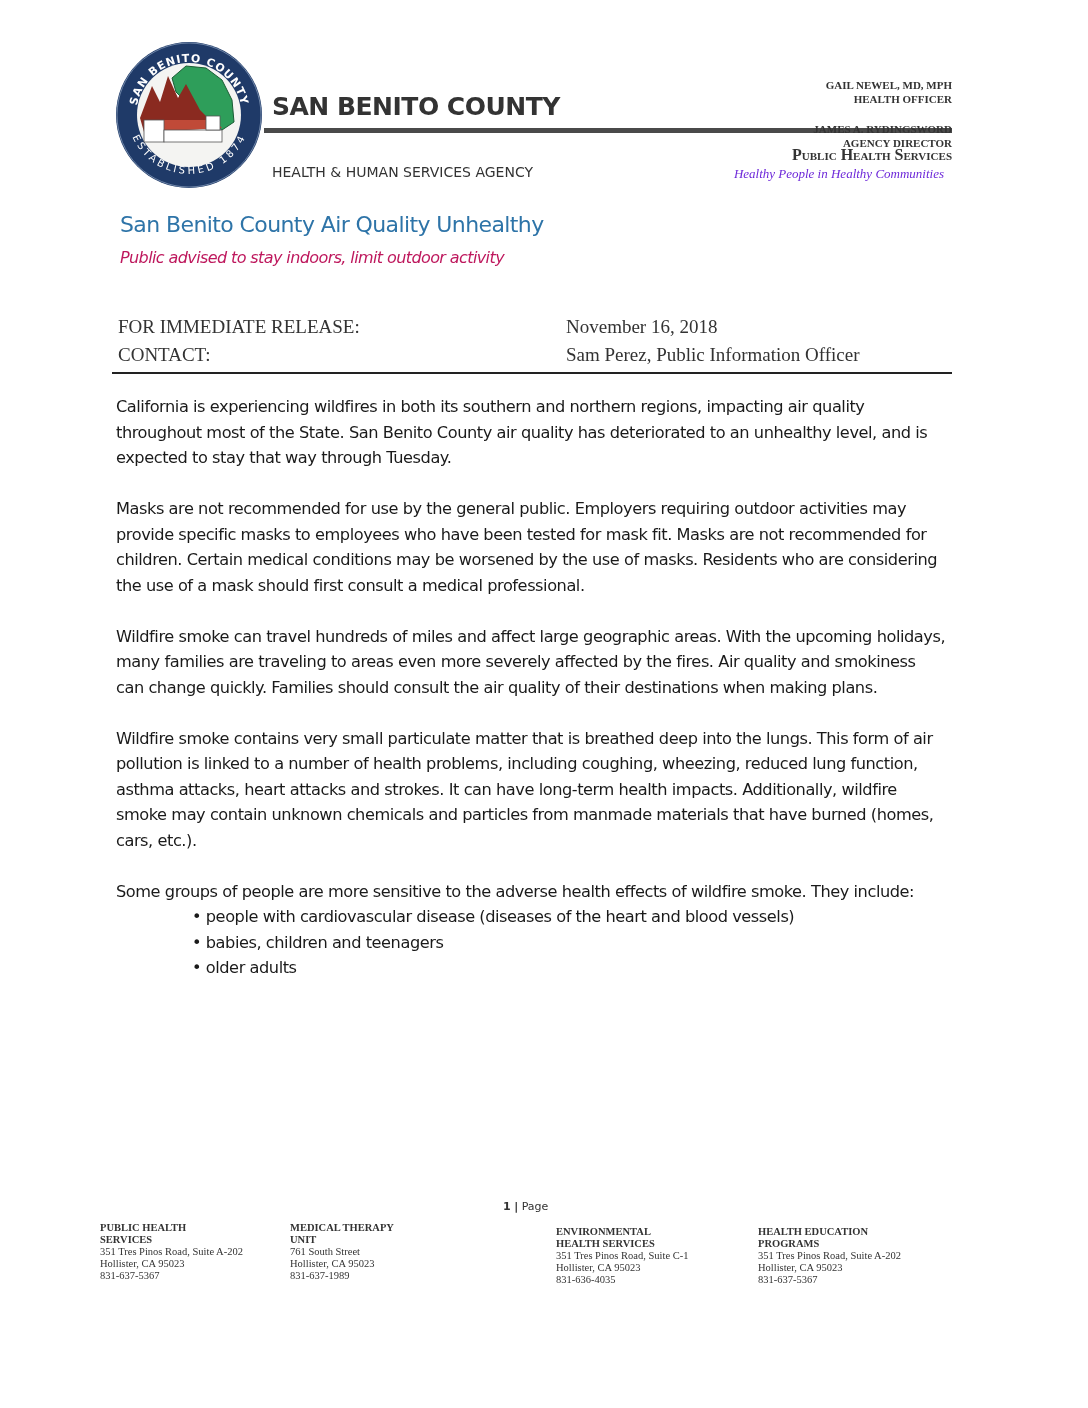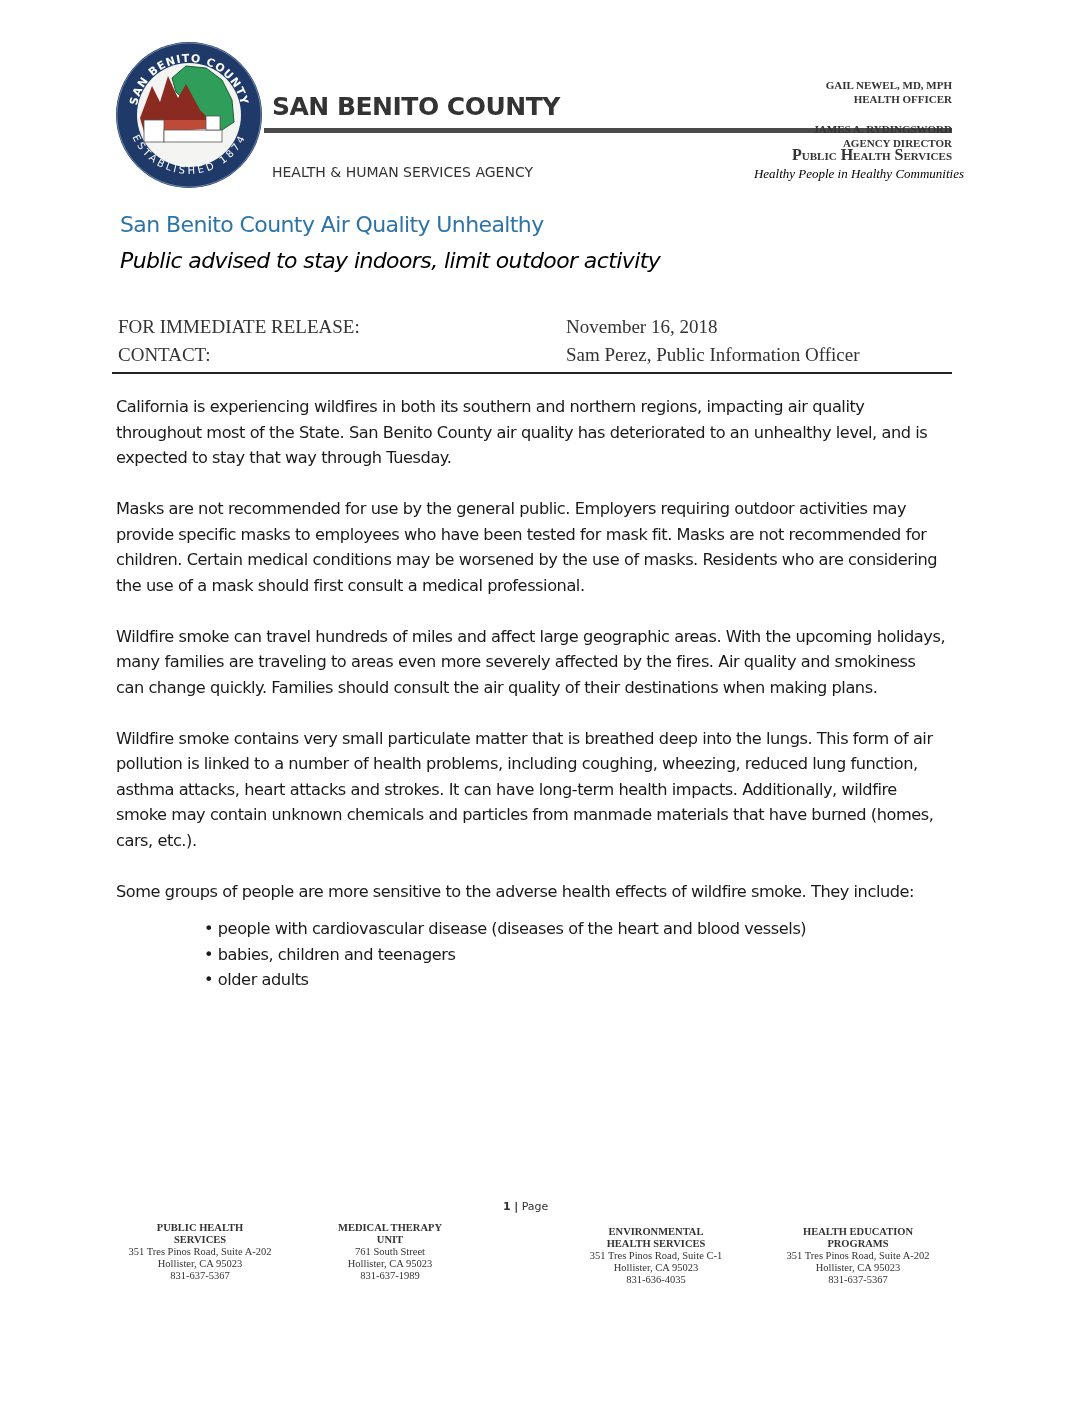--- a/index.html
+++ b/index.html
@@ -6,36 +6,36 @@
   body { width:1088px; height:1408px; position:relative; overflow:hidden; font-family:"Liberation Sans", sans-serif; color:#1a1a1a; }
   .abs { position:absolute; }
   .logo { left:114px; top:40px; width:150px; height:150px; }
   .agency-name { left:272px; top:92px; font-family:"DejaVu Sans", sans-serif; font-weight:bold; font-size:25px; color:#333; letter-spacing:-0.5px; }
   .agency-bar { left:264px; top:128px; width:688px; height:5px; background:#4a4a4a; }
   .agency-sub { left:272px; top:140px; font-family:"DejaVu Sans", sans-serif; font-size:14px; color:#333;margin-top:24px; }
   .officer { right:136px; text-align:right; font-family:"Liberation Serif", serif; font-weight:bold; font-size:11px; color:#333; line-height:14px;margin-top:20px; }
   .officer1 { top:58px; }
   .officer2 { top:102px; }
   .phs { right:136px; top:146px; text-align:right; font-family:"Liberation Serif", serif; font-weight:bold; font-size:16px; color:#333; font-variant:small-caps; }
-  .tagline { right:124px; top:166px; text-align:right; font-family:"Liberation Serif", serif; font-style:italic; font-size:13px; color:#000000; }
+  .tagline { right:144px; top:166px; text-align:right; font-family:"Liberation Serif", serif; font-style:italic; font-size:13px; color:#6d28d9; }
   .title { left:120px; top:212px; font-family:"DejaVu Sans", sans-serif; font-size:22px; color:#2e74a8; letter-spacing:-0.6px; }
-  .subtitle { left:120px; top:248px; font-family:"DejaVu Sans", sans-serif; font-style:italic; font-size:22px; color:#000000; letter-spacing:-0.6px; }
+  .subtitle { left:120px; top:248px; font-family:"DejaVu Sans", sans-serif; font-style:italic; font-size:16px; color:#be185d; letter-spacing:-0.6px; }
   .release { font-family:"Liberation Serif", serif; font-size:19px; color:#333; }
   .r-lbl1 { left:118px; top:316px; }
   .r-val1 { left:566px; top:316px; }
   .r-lbl2 { left:118px; top:344px; }
   .r-val2 { left:566px; top:344px; }
   .release-rule { left:112px; top:372px; width:840px; height:2px; background:#222; }
   .body { left:116px; top:394px; width:830px; font-family:"DejaVu Sans", sans-serif; font-size:16.2px; line-height:25.5px; color:#1a1a1a; letter-spacing:-0.45px; }
   .body p { margin:0 0 25.5px 0; }
-  .body ul { list-style:none; margin:12px; padding:0 0 0 76px; }
+  .body ul { list-style:none; margin:0; padding:0 0 0 76px; }
   .body li { margin:0; }
   .page-num { left:503px; top:1200px; font-family:"DejaVu Sans", sans-serif; font-size:11px; color:#333; }
   .page-num b { font-weight:bold; }
-  .foot { text-align:center; font-family:"Liberation Serif", serif; font-size:10.5px; line-height:12px; color:#333; }
+  .foot { text-align:left; font-family:"Liberation Serif", serif; font-size:10.5px; line-height:12px; color:#333; }
   .foot .h { font-weight:bold; }
   .f1 { left:100px; top:1222px; width:200px; }
   .f2 { left:290px; top:1222px; width:200px; }
   .f3 { left:556px; top:1226px; width:200px; }
   .f4 { left:758px; top:1226px; width:200px; }
 </style>
 </head>
 <body>
 
 <svg class="abs logo" viewBox="0 0 150 150">

